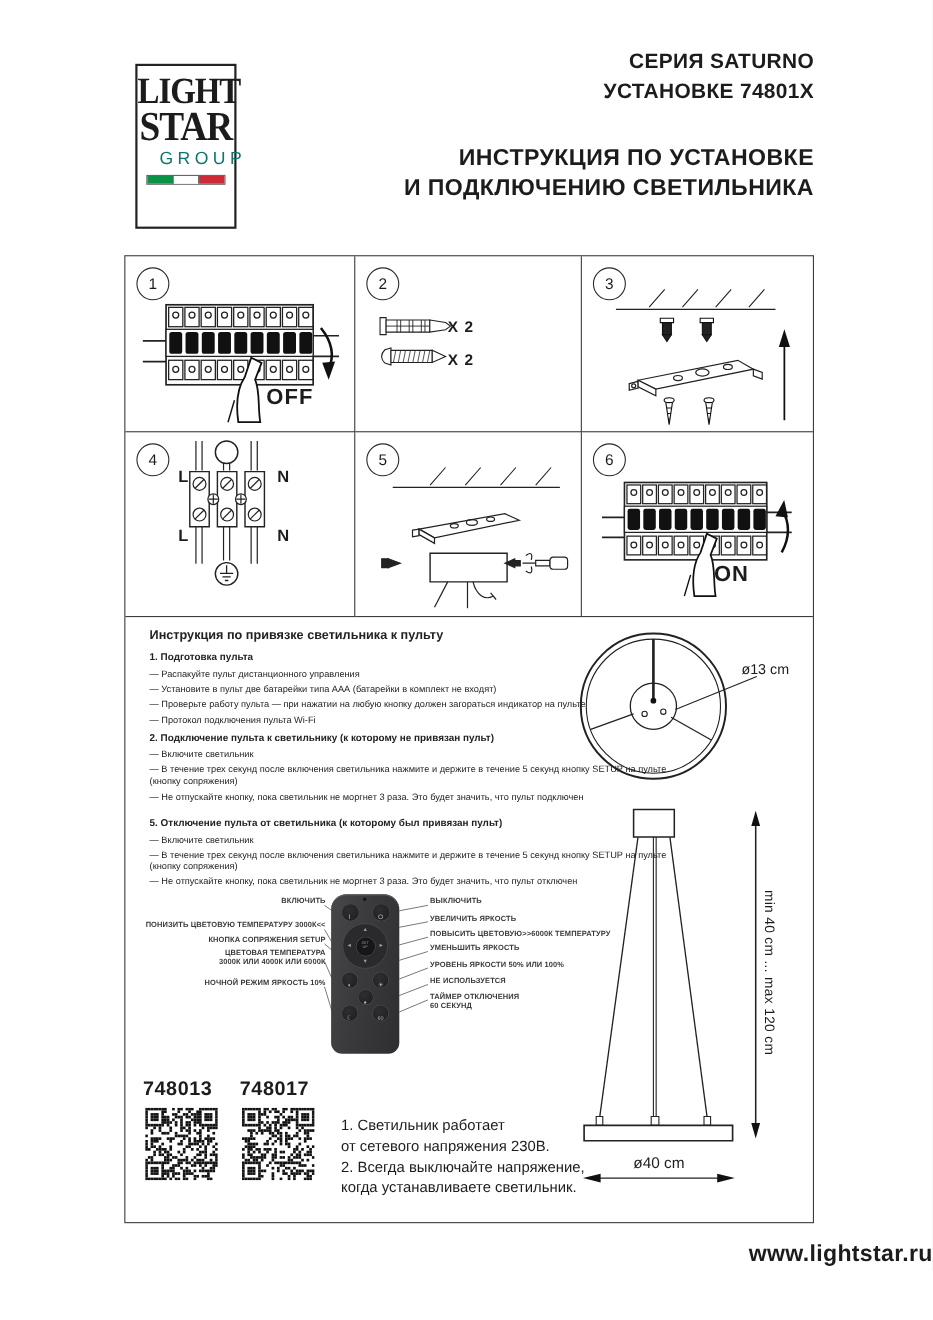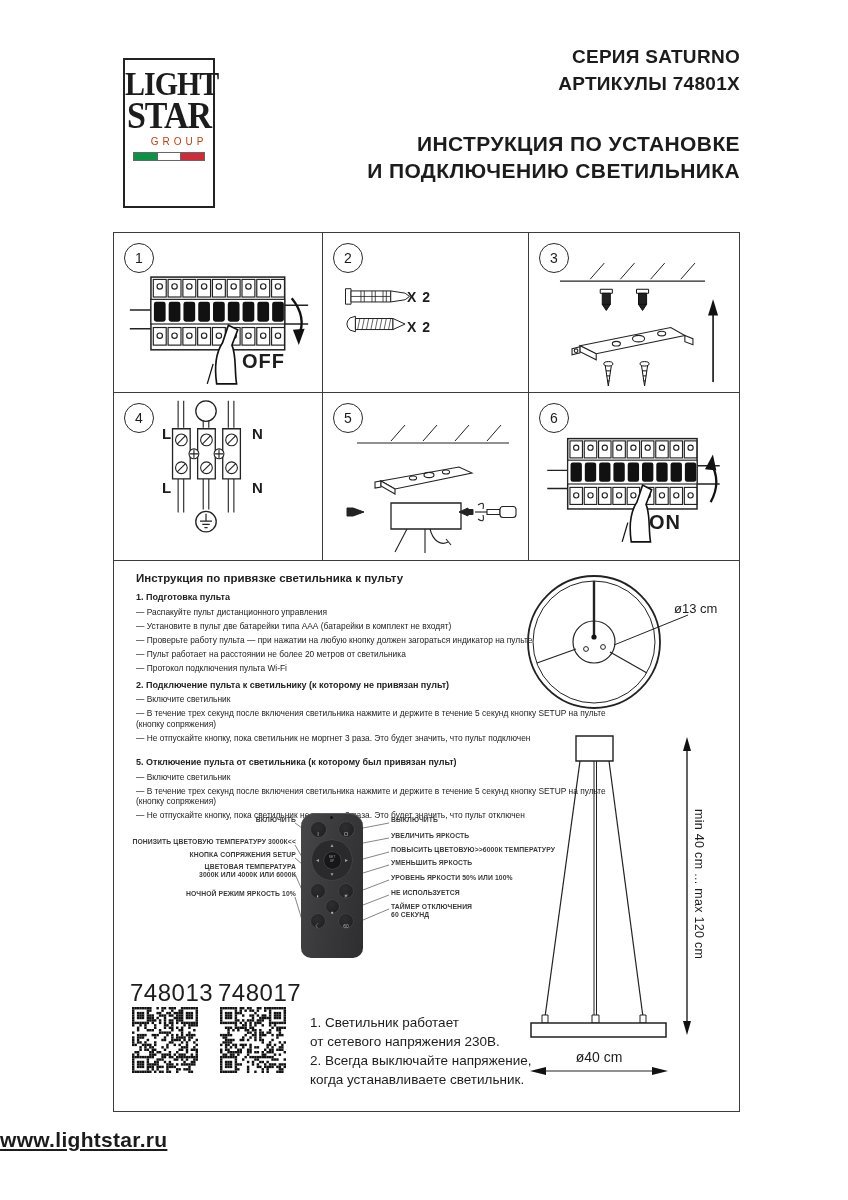--- a/index.html
+++ b/index.html
@@ -3,21 +3,21 @@
 <meta charset="utf-8">
 <style>
   html,body{margin:0;padding:0;background:#e8e8e8;}
   .page{position:relative;width:848px;height:1200px;background:#ffffff;margin:0 auto;
         font-family:"Liberation Sans",sans-serif;color:#1c1c1c;overflow:hidden;}
   .abs{position:absolute;}
   
   .logo-box{left:123px;top:58px;width:92px;height:150px;border:2px solid #222;text-align:center;box-sizing:border-box;}
   .logo-w1{display:block;font-family:"Liberation Serif",serif;font-weight:bold;font-size:30px;line-height:30px;margin-top:9px;letter-spacing:-1px;transform:scaleY(1.12);}
   .logo-w2{display:block;font-family:"Liberation Serif",serif;font-weight:bold;font-size:34px;line-height:34px;letter-spacing:-1px;transform:scaleY(1.1);}
-  .logo-w3{display:block;font-size:10px;letter-spacing:4px;margin-top:3px;color:#c2410c;padding-left:20px;}
+  .logo-w3{display:block;font-size:16px;letter-spacing:4px;margin-top:3px;color:#0f766e;padding-left:20px;}
   .flag{display:flex;width:70px;height:7px;margin:5px auto 0 auto;border:1px solid #666;}
   .flag span{flex:1;border-right:1px solid #666;}
   .flag span:last-child{border-right:none;}
   .hdr-right{right:108px;text-align:center;font-weight:bold;}
   .hdr-series{font-size:19px;letter-spacing:.3px;}
   .hdr-title{font-size:21px;letter-spacing:.4px;}
   
   .grid{left:113px;top:232px;width:627px;height:880px;border:1.6px solid #3c3c3c;box-sizing:border-box;}
   .cell{position:absolute;box-sizing:border-box;}
   .br{border-right:1.4px solid #3c3c3c;}
@@ -42,45 +42,45 @@
           background:linear-gradient(100deg,#47474a 0%,#3a3a3d 45%,#2e2e31 100%);box-shadow:inset 0 1px 0 #5a5a5e;}
   .rbtn{position:absolute;border-radius:50%;background:radial-gradient(circle at 40% 35%,#2e2e31,#1d1d20);
         box-shadow:0 0 0 .6px #4c4c50;color:#b6b6ba;text-align:center;}
   .dpad{position:absolute;left:11px;top:27px;width:40px;height:40px;border-radius:50%;background:#2a2a2d;box-shadow:0 0 0 .6px #4a4a4e;}
   .dpad-c{position:absolute;left:11.5px;top:11.5px;width:17px;height:17px;border-radius:50%;background:#17171a;
           color:#9a9a9e;font-size:3.4px;line-height:1.1;text-align:center;box-shadow:0 0 0 .5px #515155;
           display:flex;align-items:center;justify-content:center;white-space:pre-line;}
   .dir{position:absolute;color:#9c9ca0;font-size:5px;line-height:5px;}
   .glyph{font-size:6px;line-height:1;}
   
-  .article{position:absolute;width:70px;text-align:left;font-size:24px;font-weight:normal;letter-spacing:.5px;}
+  .article{position:absolute;width:70px;text-align:left;font-size:18px;font-weight:bold;letter-spacing:.5px;}
   .notes{white-space:pre-line;font-size:13.5px;line-height:19px;color:#1d1d1d;}
   
   .dim13{font-size:13px;}
   .dimh{font-size:12.5px;writing-mode:vertical-rl;letter-spacing:.3px;}
   .dim40{width:110px;text-align:center;font-size:14px;}
-  .footer{left:0;top:1128px;width:100%;text-align:left;font-size:21px;font-weight:bold;letter-spacing:.3px;text-decoration:underline;}
+  .footer{left:0;top:1128px;width:100%;text-align:right;font-size:21px;font-weight:bold;letter-spacing:.3px;}
 </style>
 </head>
 <body>
 
 <div class="page">
 
   <div class="abs logo-box">
     <span class="logo-w1">LIGHT</span>
     <span class="logo-w2">STAR</span>
     <span class="logo-w3">GROUP</span>
     <div class="flag">
       <span style="background:#0a9347"></span>
       <span style="background:#ffffff"></span>
       <span style="background:#ce2b37"></span>
     </div>
   </div>
   <div class="abs hdr-right hdr-series" style="top:46px;">СЕРИЯ SATURNO</div>
-  <div class="abs hdr-right hdr-series" style="top:73px;">АРТИКУЛЫ 74801X</div>
+  <div class="abs hdr-right hdr-series" style="top:73px;">УСТАНОВКЕ 74801X</div>
   <div class="abs hdr-right hdr-title" style="top:159px;">И ПОДКЛЮЧЕНИЮ СВЕТИЛЬНИКА</div>
   <div class="abs hdr-right hdr-title" style="top:132px;">ИНСТРУКЦИЯ ПО УСТАНОВКЕ</div>
 
   <div class="abs grid">
 
     <div class="cell br bb" style="left:0;top:0;width:209px;height:160px;">
       <div class="stepnum">1</div>
       <div class="abs" style="left:10px;top:30px;width:190px;height:122px;">
           <svg width="100%" height="100%" viewBox="0 0 160 104" preserveAspectRatio="xMidYMid meet">
     <path d="M4 40 H22 M4 56 H22 M136 36 H156 M136 52 H156" stroke="#222" stroke-width="1.3" fill="none"></path>
@@ -335,21 +335,20 @@
 
     <div class="cell" style="left:0;top:328px;width:627px;height:552px;">
 
       <div class="abs pairing">
         <div class="p-title">Инструкция по привязке светильника к пульту</div>
         <div>
           <div class="p-head">1. Подготовка пульта</div>
           <p>— Распакуйте пульт дистанционного управления</p>
           <p>— Установите в пульт две батарейки типа ААА (батарейки в комплект не входят)</p>
           <p>— Проверьте работу пульта — при нажатии на любую кнопку должен загораться индикатор на пульте</p>
-          <p>— Пульт работает на расстоянии не более 20 метров от светильника</p>
           <p>— Протокол подключения пульта Wi-Fi</p>
         </div>
         <div style="margin-top:0;">
           <div class="p-head">2. Подключение пульта к светильнику (к которому не привязан пульт)</div>
           <p>— Включите светильник</p>
           <p>— В течение трех секунд после включения светильника нажмите и держите в течение 5 секунд кнопку SETUP на пульте (кнопку сопряжения)</p>
           <p>— Не отпускайте кнопку, пока светильник не моргнет 3 раза. Это будет значить, что пульт подключен</p>
         </div>
         <div style="margin-top:14px;">
           <div class="p-head">5. Отключение пульта от светильника (к которому был привязан пульт)</div>

